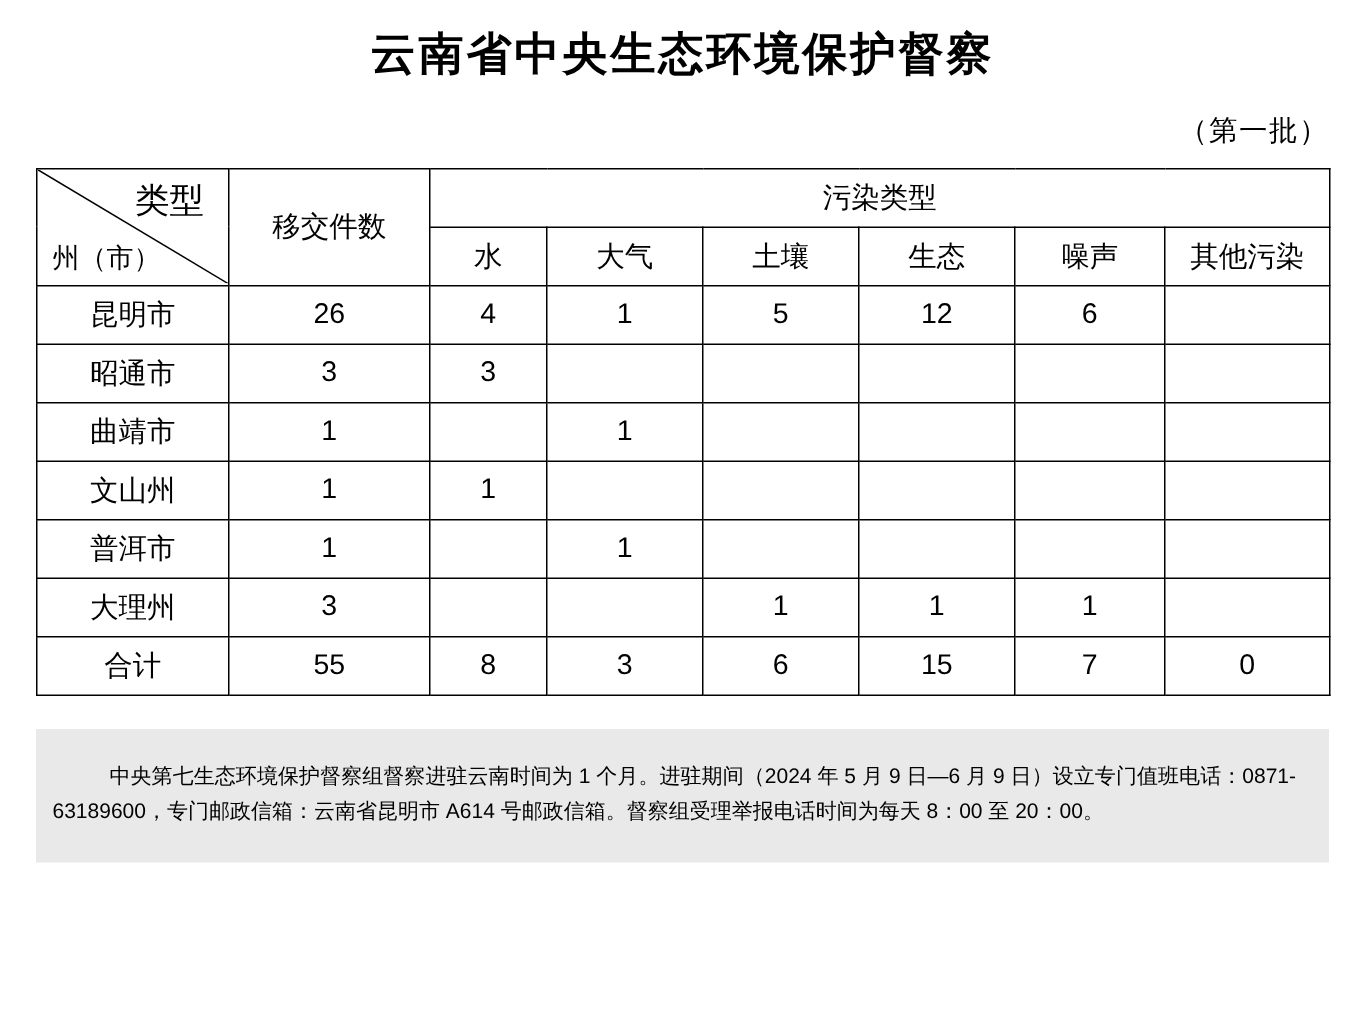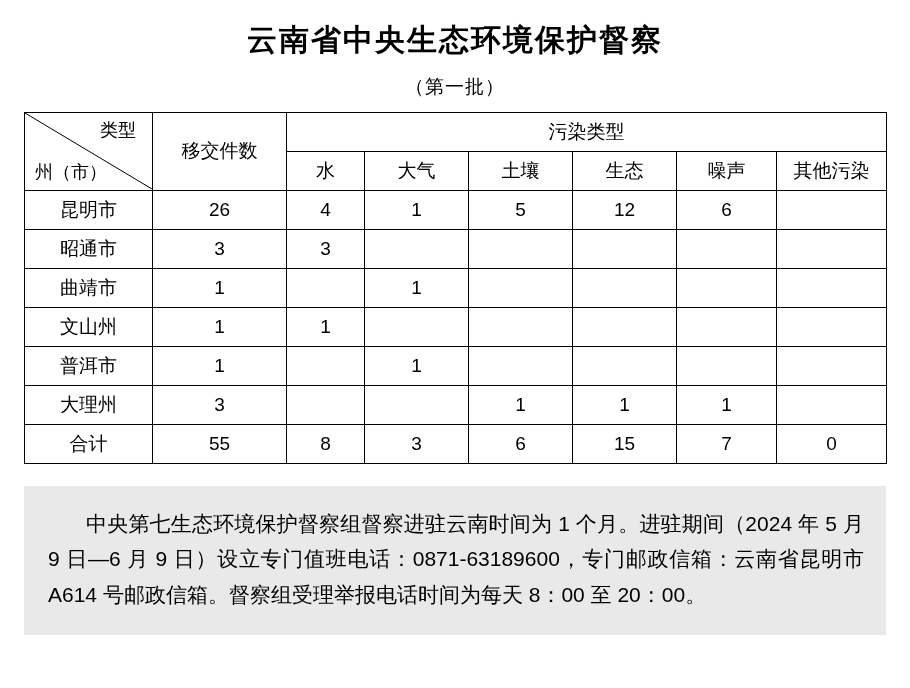--- a/index.html
+++ b/index.html
@@ -23,24 +23,24 @@
   }
   .title-block {
     padding-top: 18px;
     text-align: center;
   }
   .title-line {
     font-size: 30px;
     font-weight: bold;
     letter-spacing: 2px;
     line-height: 1.45;
-    font-family: Liberation Serif, serif;
+    font-family: Liberation Mono, monospace;
   }
   .subtitle {
-    text-align: center;
+    text-align: right;
     font-size: 19px;
     margin-top: 12px;
     margin-bottom: 12px;
     letter-spacing: 1px;
   }
   table.stats {
     border-collapse: collapse;
     width: 862px;
     margin: 0 auto;
     table-layout: fixed;
@@ -69,21 +69,21 @@
     position: absolute;
     left: 0;
     top: 0;
     width: 100%;
     height: 100%;
   }
   .corner-type {
     position: absolute;
     right: 16px;
     top: 5px;
-    font-size: 18px;
+    font-size: 23px;
     font-family: Liberation Mono, monospace;
   }
   .corner-region {
     position: absolute;
     left: 10px;
     bottom: 5px;
     font-size: 18px;
   }
   .col-region { width: 128px; }
   .col-count { width: 134px; }
@@ -92,22 +92,22 @@
   .col-soil { width: 104px; }
   .col-eco { width: 104px; }
   .col-noise { width: 100px; }
   .col-other { width: 110px; }
   .pollution-head { font-size: 19px; }
   .note {
     margin: 22px auto 0 auto;
     width: 862px;
     background: #e9e9e9;
     box-sizing: border-box;
-    padding: 20px 22px 22px 24px;
-    font-size: 21px;
+    padding: 20px 22px 22px 11px;
+    font-size: 14px;
     line-height: 1.7;
     text-align: justify;
     letter-spacing: 0px;
   }
   .note p {
     margin: 0;
     text-indent: 38px;
   }
 </style>
 </head>

